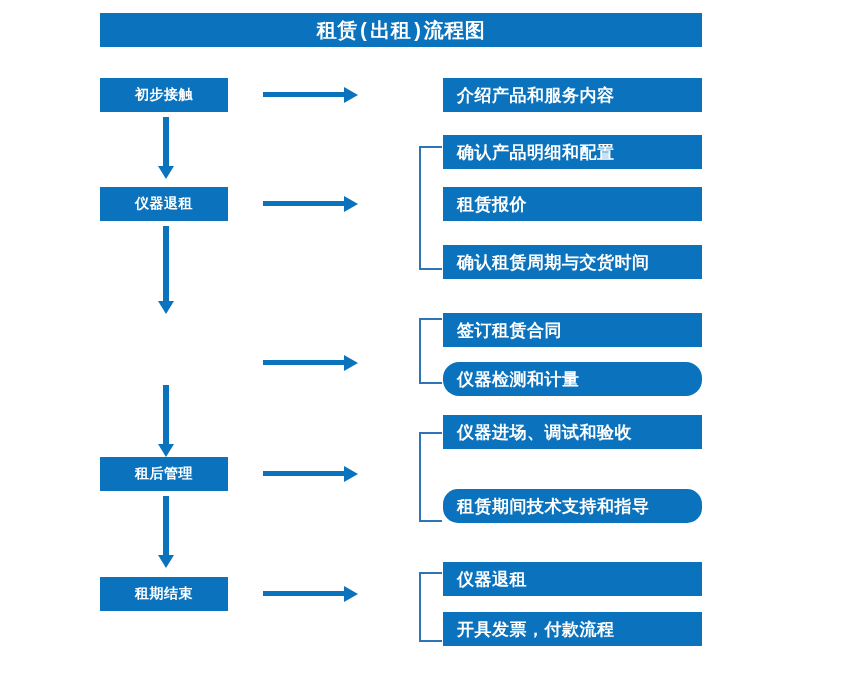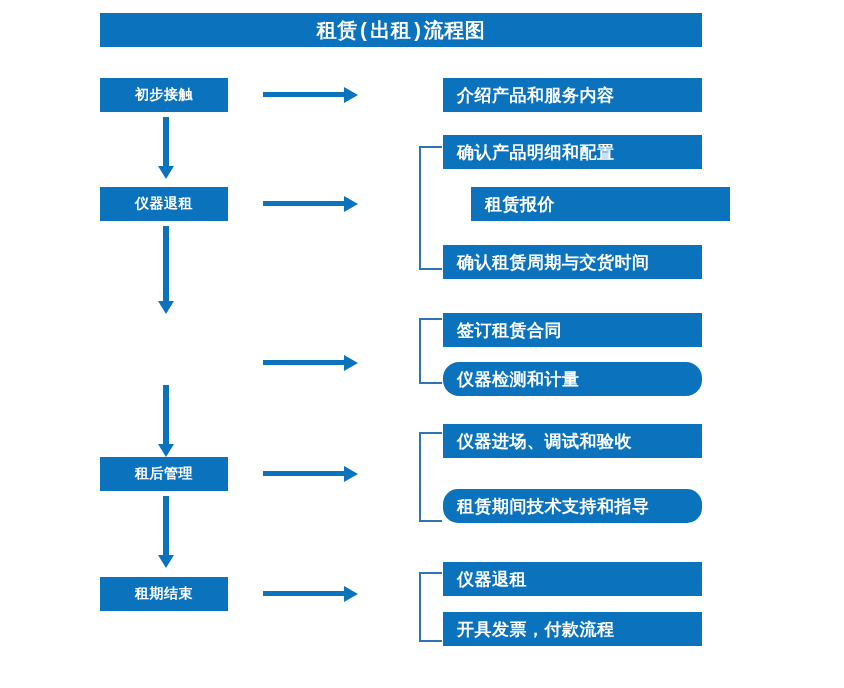--- a/index.html
+++ b/index.html
@@ -139,21 +139,21 @@
 
   <div class="h-arrow" style="top:195px;">
     <div class="shaft"></div>
     <div class="head"></div>
   </div>
 
   <div class="bracket" style="top:146px; height:124px;"></div>
 
   <div class="box detail-box" style="top:135px;">确认产品明细和配置</div>
 
-  <div class="box detail-box" style="top:187px;margin-left:28px;">租赁报价</div>
+  <div class="box detail-box" style="top:187px;">租赁报价</div>
 
   <div class="box detail-box" style="top:245px;">确认租赁周期与交货时间</div>
 
   <div class="v-arrow" style="top:226px; height:88px;">
     <div class="shaft" style="height:75px;"></div>
     <div class="head"></div>
   </div>
 
 
   <div class="h-arrow" style="top:354px;">
@@ -174,21 +174,21 @@
 
   <div class="box stage-box" style="top:457px;">租后管理</div>
 
   <div class="h-arrow" style="top:465px;">
     <div class="shaft"></div>
     <div class="head"></div>
   </div>
 
   <div class="bracket" style="top:432px; height:90px;"></div>
 
-  <div class="box detail-box" style="top:424px;">仪器进场、调试和验收</div>
+  <div class="box detail-box" style="top:415px;">仪器进场、调试和验收</div>
 
   <div class="box detail-box" style="top:489px;border-radius:15px;">租赁期间技术支持和指导</div>
 
   <div class="v-arrow" style="top:496px; height:72px;">
     <div class="shaft" style="height:59px;"></div>
     <div class="head"></div>
   </div>
 
   <div class="box stage-box" style="top:577px;">租期结束</div>
 

